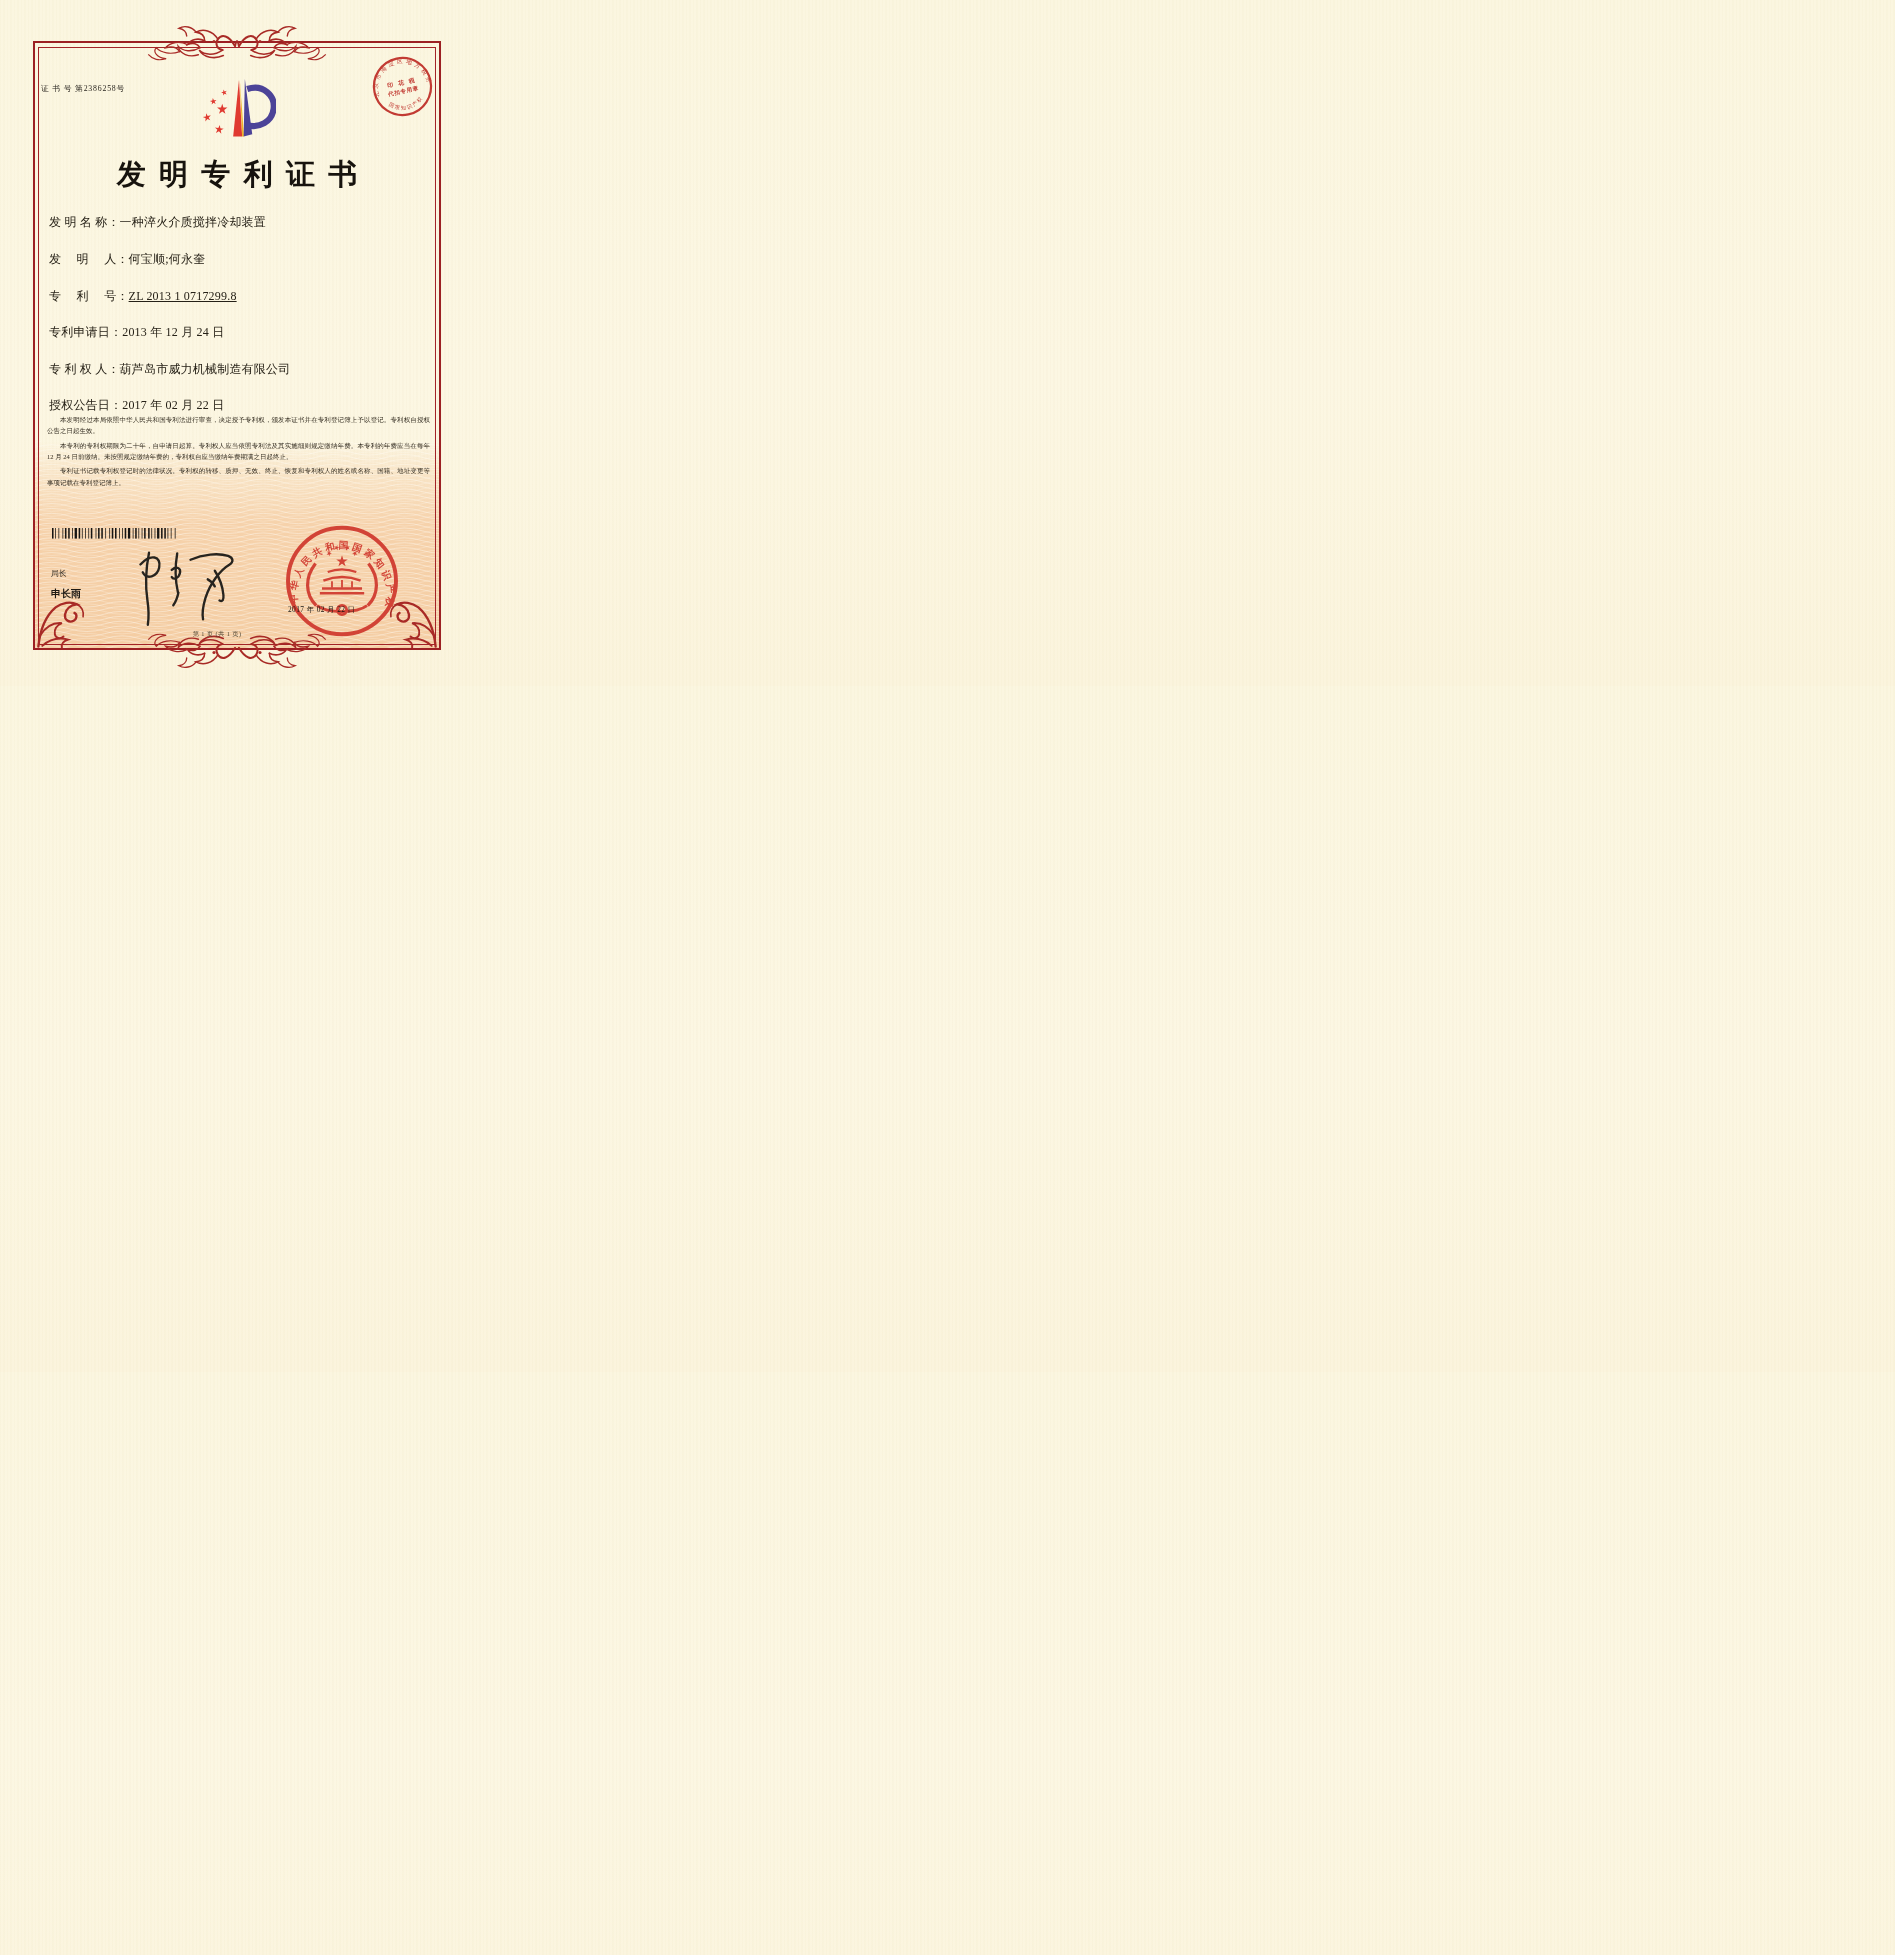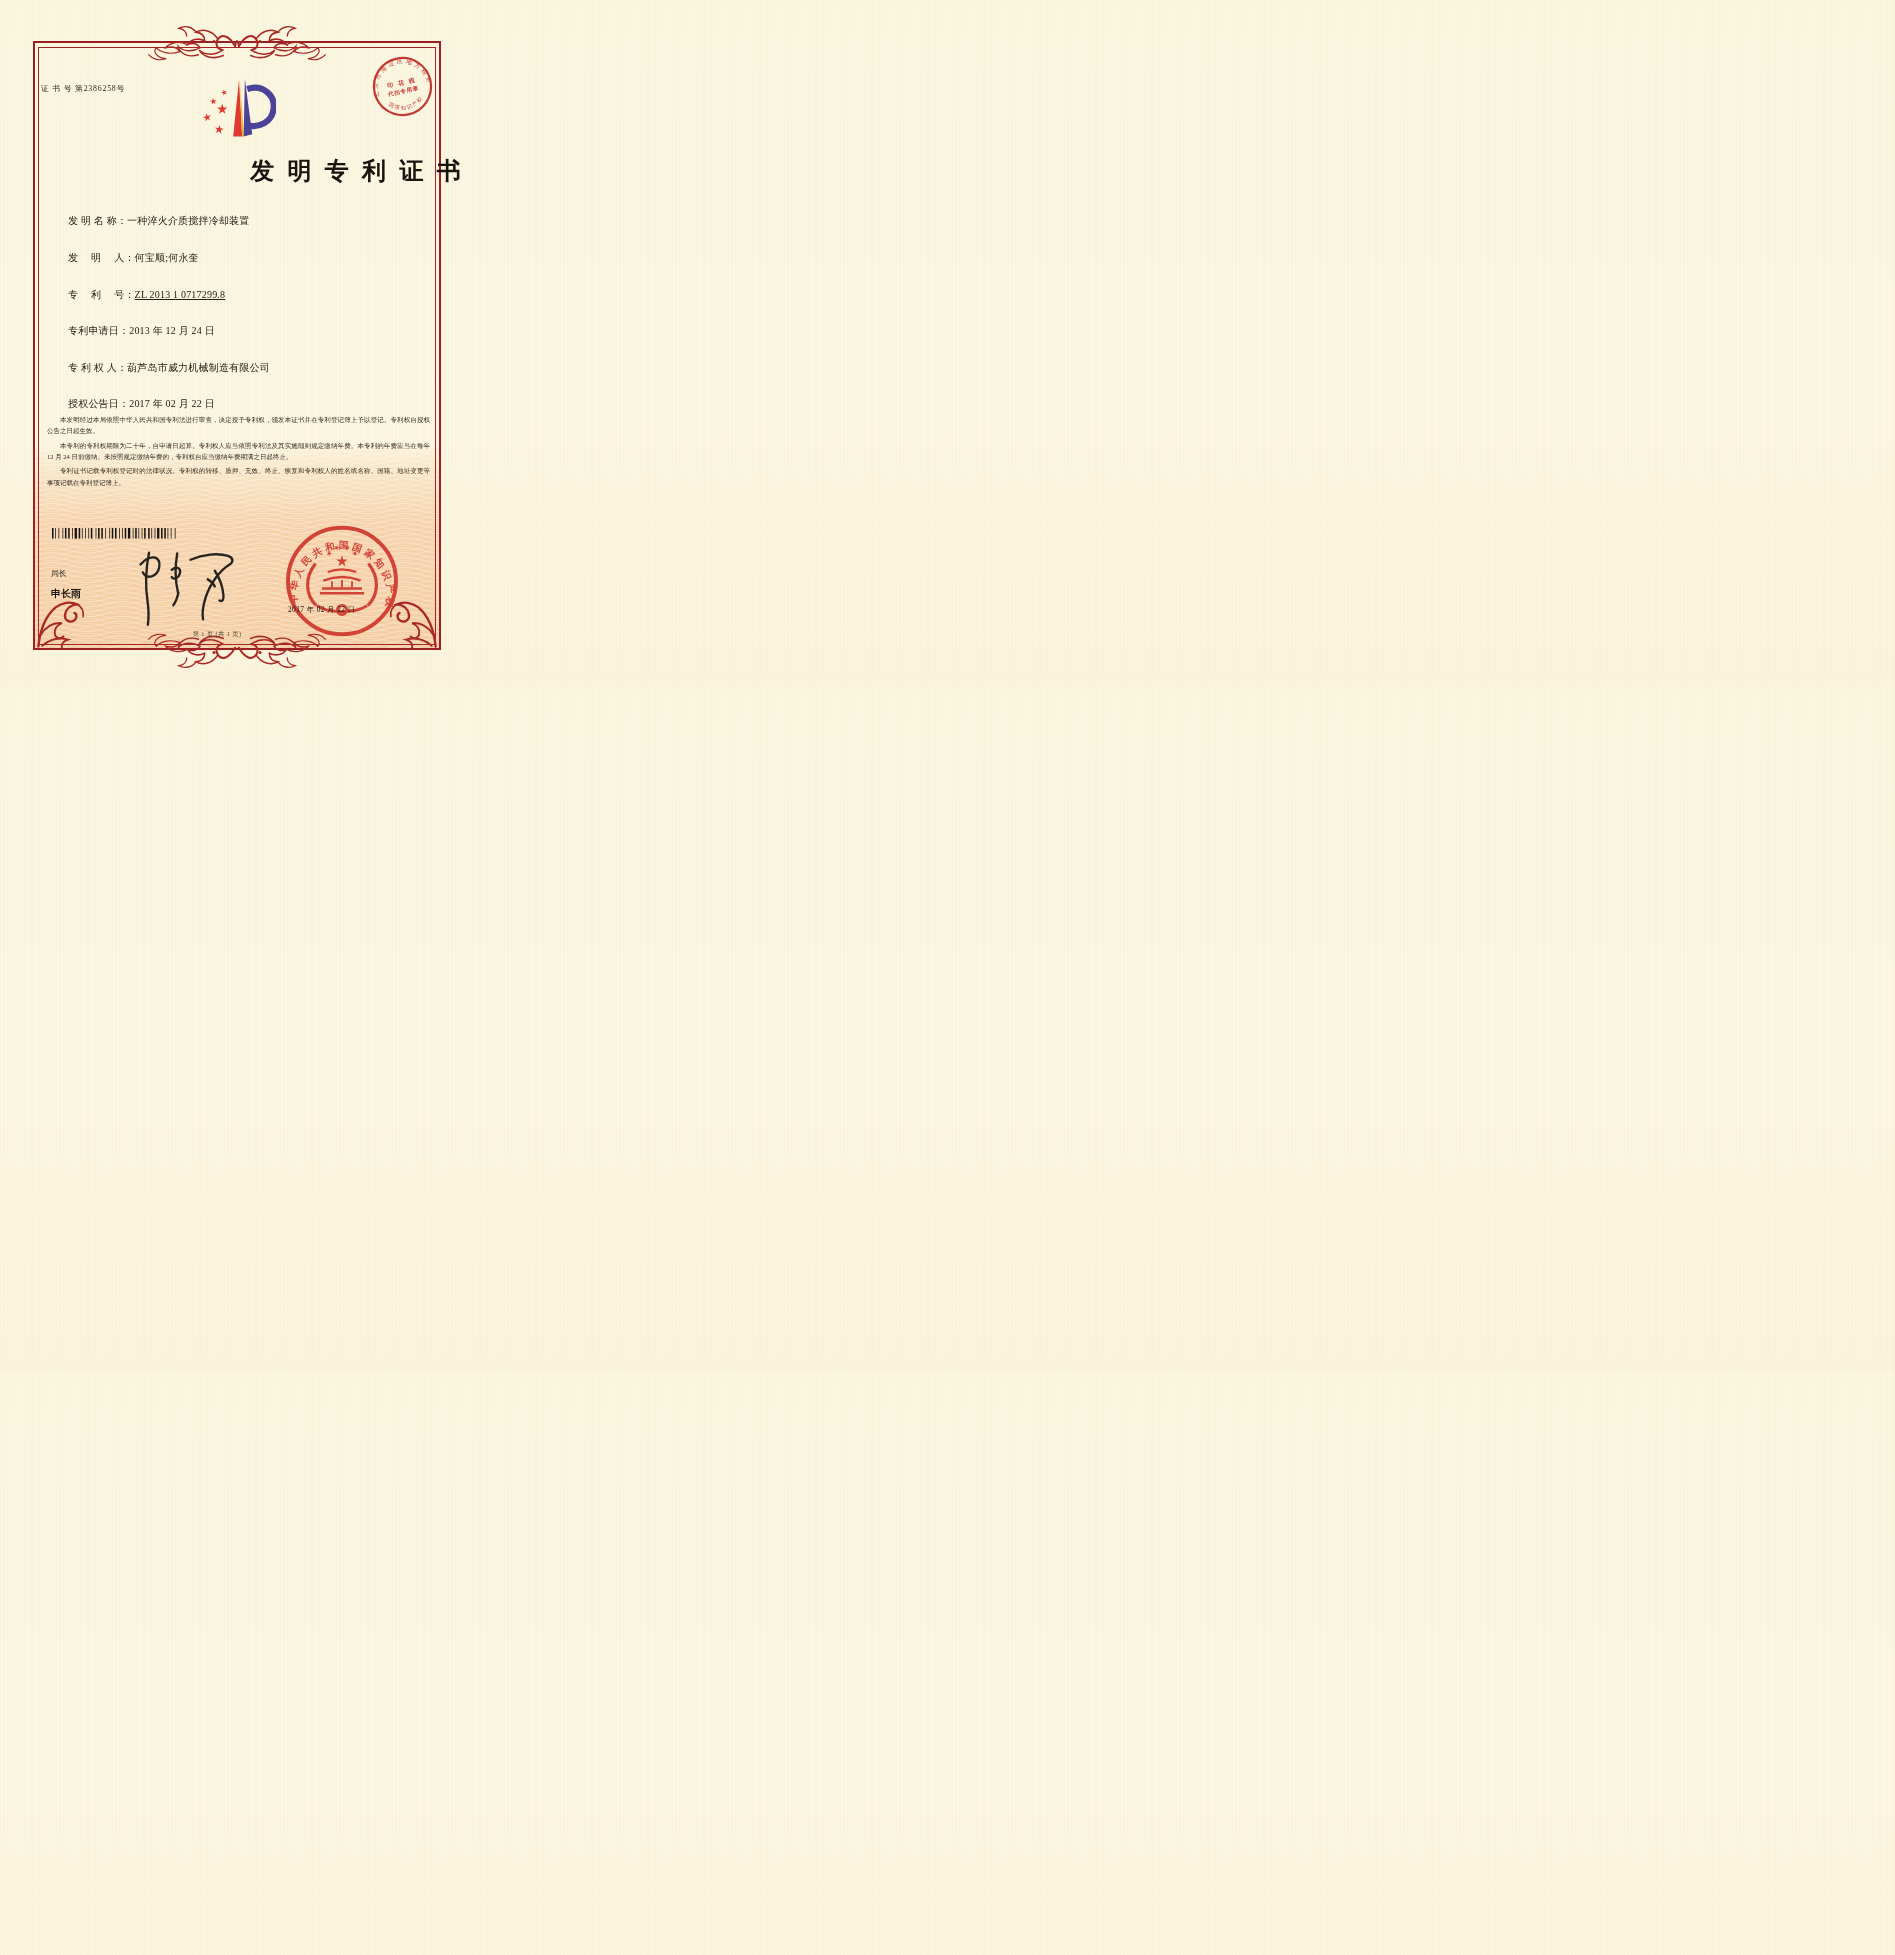--- a/index.html
+++ b/index.html
@@ -23,24 +23,24 @@
   .frame-inner{left:38px;right:38px;top:47px;bottom:41px;border:0.8px solid #a32327;}
   
   .orn-top{left:50%;top:21.5px;transform:translateX(-50%);}
   .orn-bottom{left:50%;top:626px;transform:translateX(-50%) scaleY(-1);}
   .orn-corner-l{left:36px;top:598px;}
   .orn-corner-r{right:36px;top:598px;transform:scaleX(-1);}
   
   .cert-no{left:41px;top:83px;font-size:7.8px;letter-spacing:0.8px;color:#231f19;}
   .logo{left:202px;top:77px;width:74px;height:65px;}
   .tax-stamp{left:371px;top:55px;width:63px;height:63px;transform:rotate(-12deg);}
-  .title{left:0;right:0;top:155px;text-align:right;font-size:24px;font-weight:bold;
+  .title{left:0;right:0;top:155px;text-align:center;font-size:29px;font-weight:bold;
          letter-spacing:13.3px;text-indent:13.3px;color:#17130e;}
   
-  .field{left:68px;font-size:10px;color:#262117;letter-spacing:0.2px;white-space:nowrap;}
+  .field{left:49px;font-size:12px;color:#262117;letter-spacing:0.2px;white-space:nowrap;}
   .field .lab{display:inline-block;min-width:50px;}
   .f0{top:214px;} .f1{top:251px;} .f2{top:288px;text-decoration:underline;} .f3{top:324px;} .f4{top:361px;} .f5{top:397px;}
   .f2 .val,.f3 .val{font-family:"Liberation Serif","DejaVu Serif",serif;}
   
   .body-text{left:47px;width:383px;top:414px;font-size:6.5px;line-height:11.3px;color:#332c20;text-align:justify;}
   .body-text p{margin:0 0 3.1px 0;text-indent:2em;}
   
   .barcode{left:52px;top:528px;width:124px;height:10.6px;}
   .director-label{left:51px;top:568px;font-size:7.8px;font-weight:normal;font-family:"DejaVu Sans","Liberation Sans",sans-serif;color:#1e1a14;}
   .director-name{left:51px;top:587px;font-size:10px;font-weight:bold;font-family:"DejaVu Sans","Liberation Sans",sans-serif;color:#1e1a14;}

